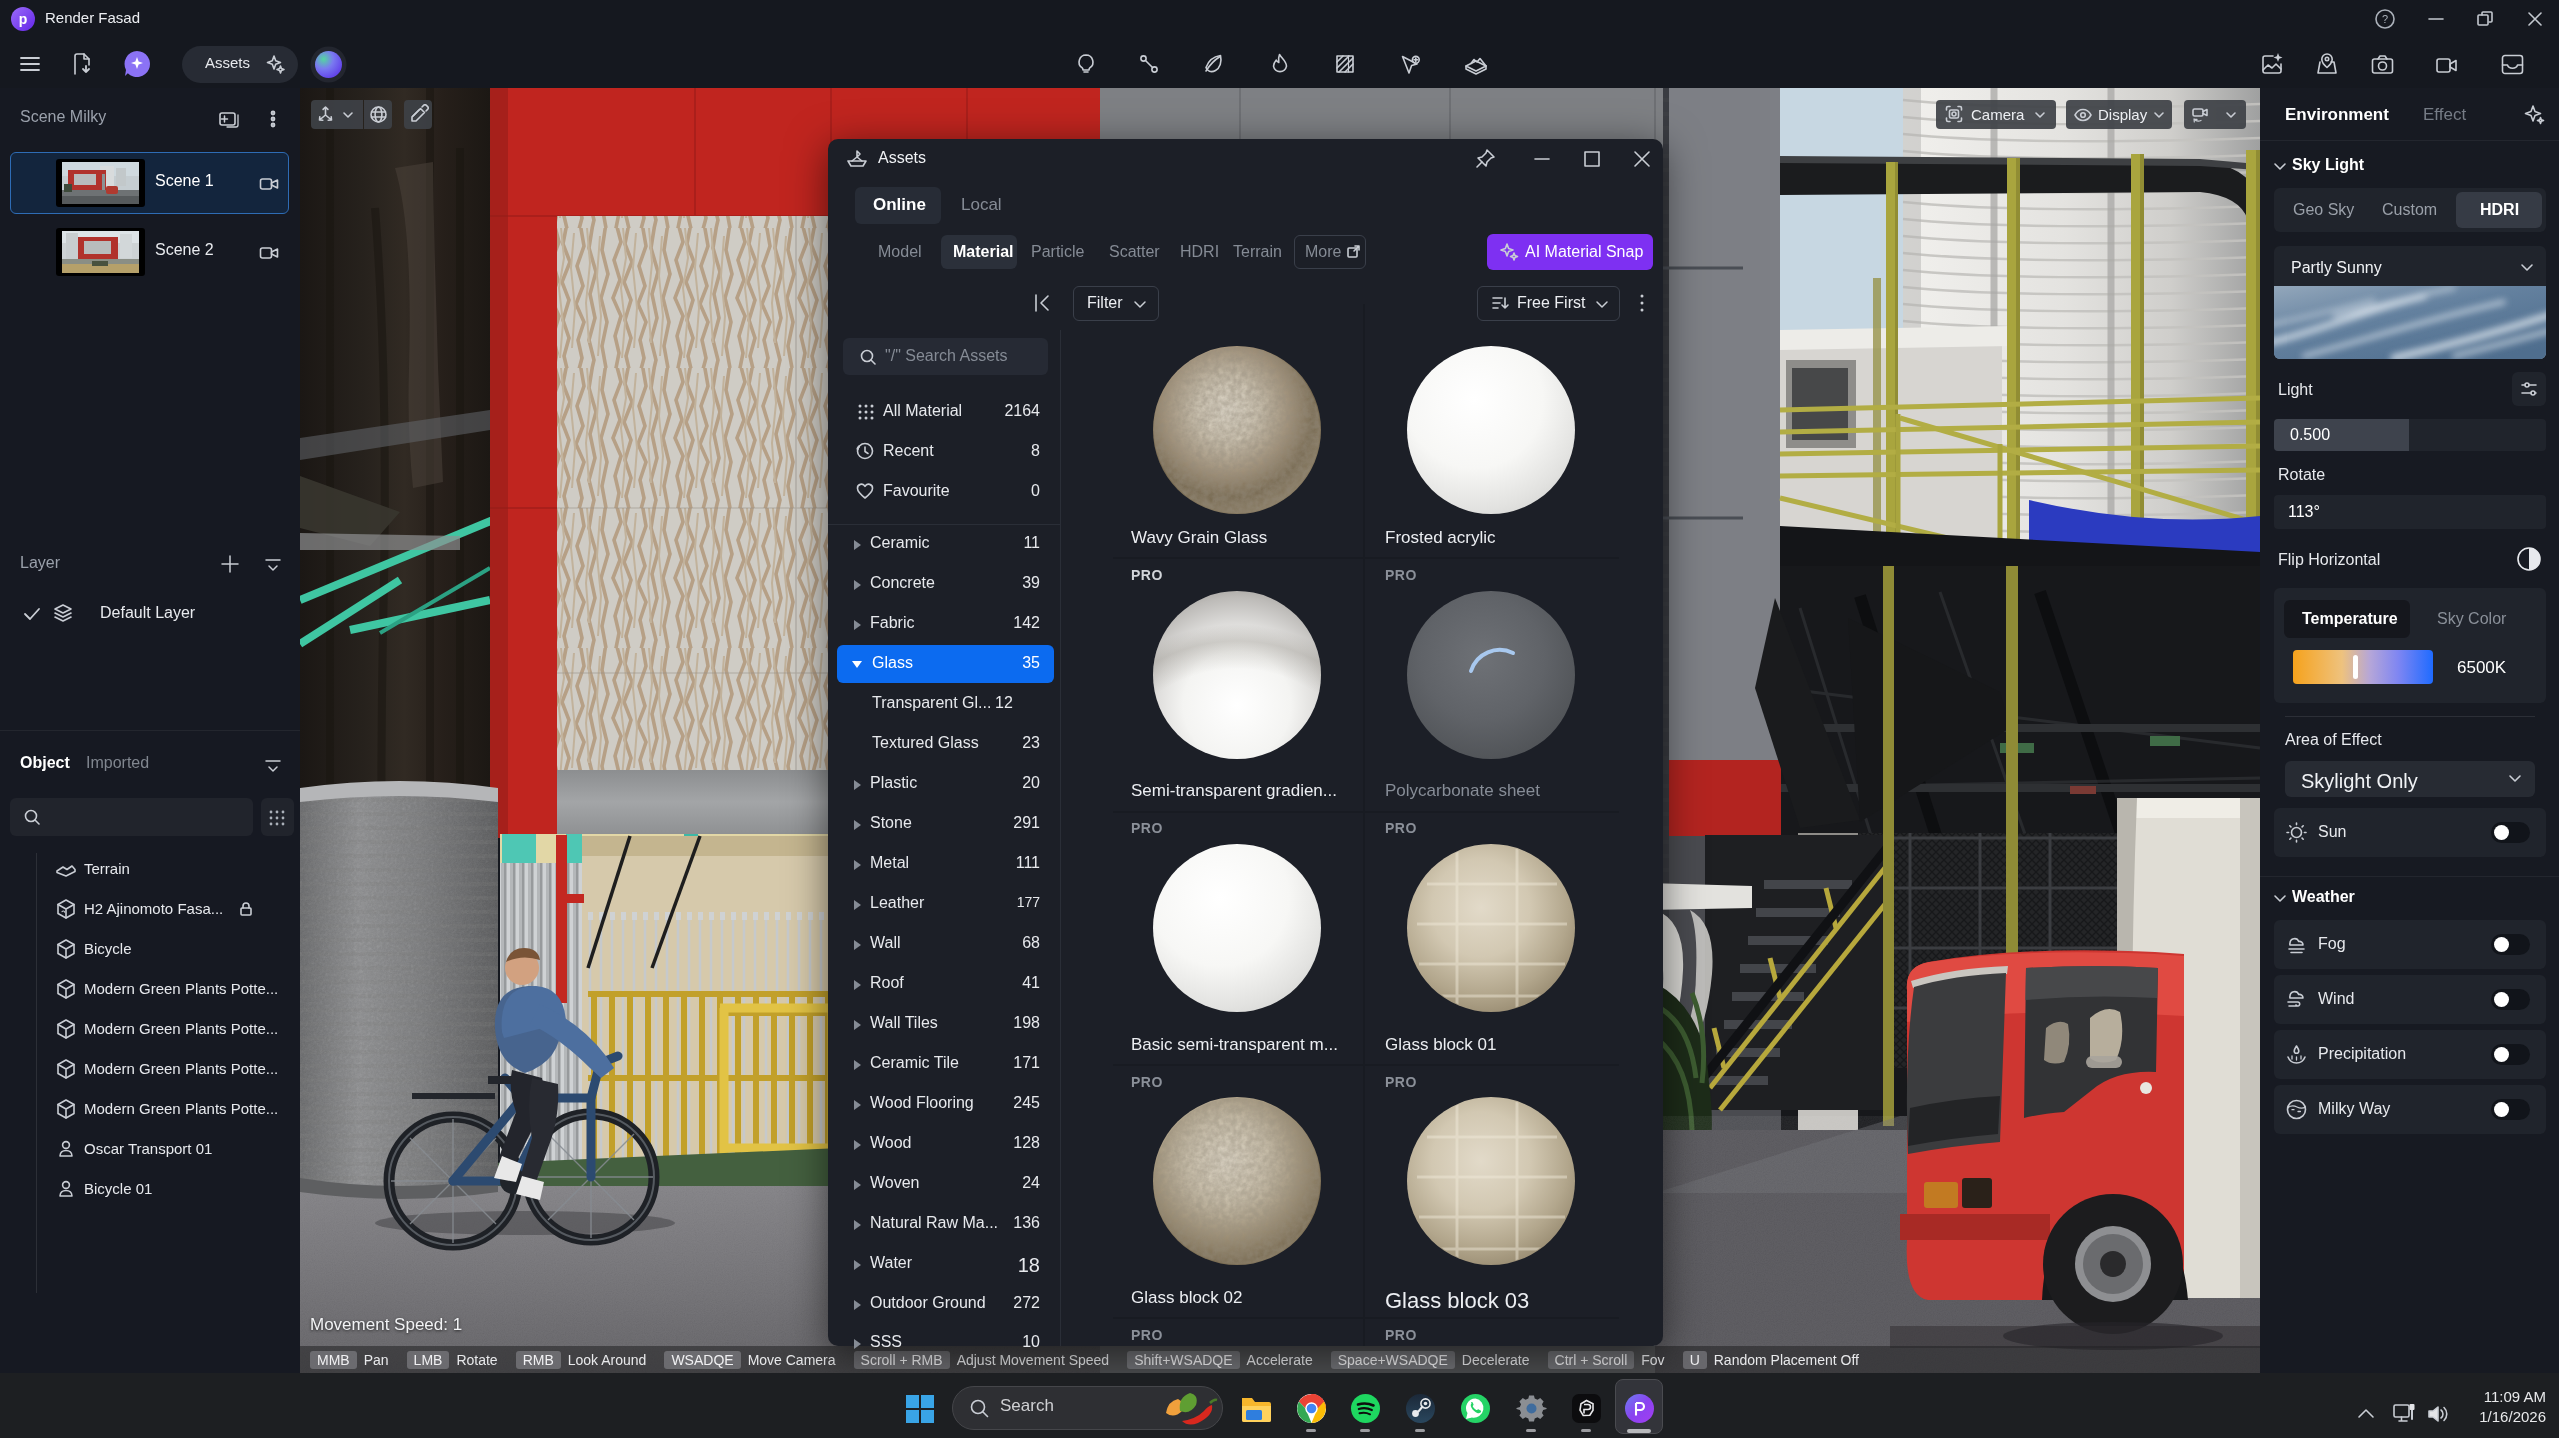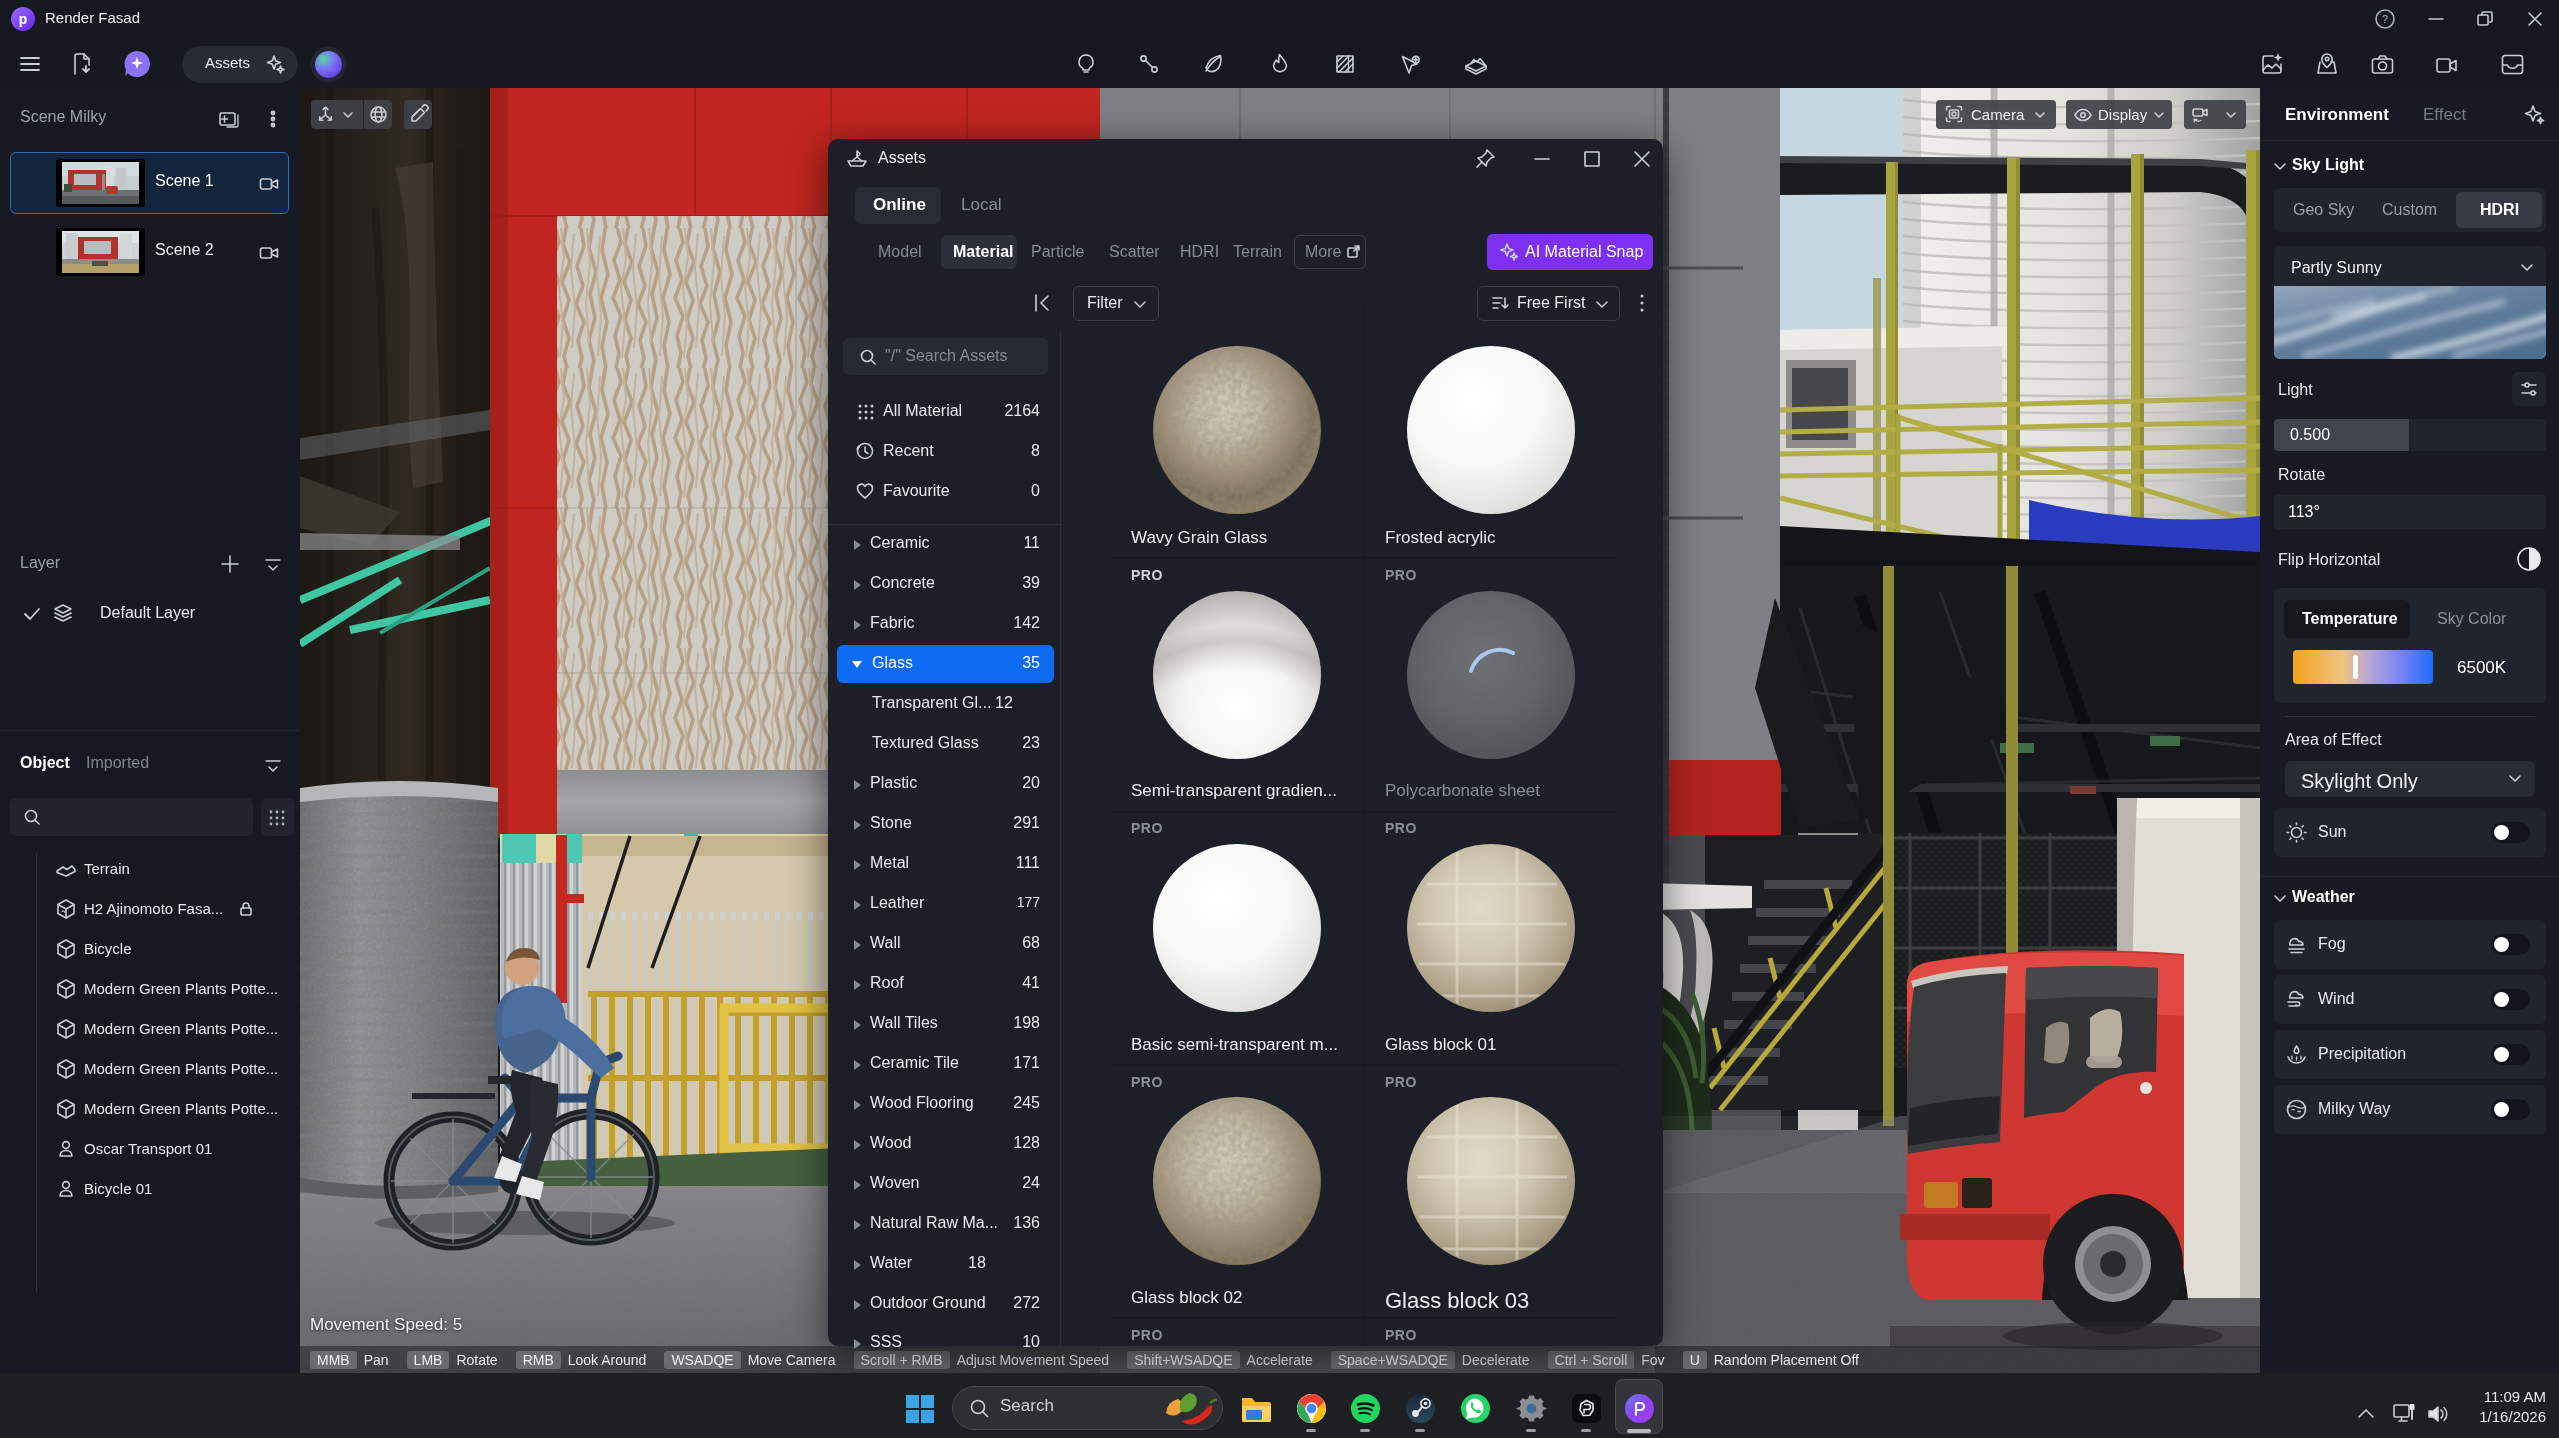--- a/index.html
+++ b/index.html
@@ -678,21 +678,21 @@
   <div class="abs" style="left:2184px;top:100px;width:62px;height:29px;background:rgba(62,65,71,0.92);border-radius:4px"></div>
   <svg class="abs ico" style="left:2190px;top:104px" width="22" height="22" viewBox="0 0 22 22" stroke="#e3e5e8" stroke-width="1.3">
       <rect x="3" y="5" width="10" height="7" rx="1.5"></rect>
       <path d="M13 7.5l4-2v6l-4-2"></path>
       <path d="M4 15q3 3.5 7 1.5M4 15l0.3 3M4 15l3 .4" stroke-width="1.2"></path>
     </svg>
   <svg class="abs ico" style="left:2224px;top:108px" width="14" height="14" viewBox="0 0 14 14" stroke="#e3e5e8">
       <path d="M3 5l4 4 4-4" stroke-width="1.6"></path>
     </svg>
 
-  <div class="abs" style="left:310px;top:1315px;font-size:17px;color:#f2f3f5;text-shadow:0 1px 3px rgba(0,0,0,0.7)">Movement Speed: 5</div>
+  <div class="abs" style="left:310px;top:1315px;font-size:17px;color:#f2f3f5;text-shadow:0 1px 3px rgba(0,0,0,0.7)">Movement Speed: 1</div>
 
   <div class="abs" style="left:300px;top:1346px;width:1960px;height:27px;background:rgba(32,32,34,0.55)"></div>
   <div id="hintbar" class="abs" style="left:310px;top:1346px;height:27px;display:flex;align-items:center;gap:7px;font-size:14px;color:#e3e4e7;white-space:nowrap">
     <span class="key">MMB</span>
       <span class="hlbl">Pan</span>
       <span class="gap"></span>
     <span class="key">LMB</span>
       <span class="hlbl">Rotate</span>
       <span class="gap"></span>
     <span class="key">RMB</span>
@@ -904,21 +904,21 @@
 <div class="abs lbl" style="left:140px;top:1035px;width:72px;text-align:right;font-size:16px">24</div>
 <svg class="abs" style="left:24px;top:1080px" width="10" height="12" viewBox="0 0 10 12">
         <path d="M2 1l7 5-7 5z" fill="#858b95"></path>
       </svg>
 <div class="abs lbl" style="left:42px;top:1075px;font-size:16px">Natural Raw Ma...</div>
 <div class="abs lbl" style="left:140px;top:1075px;width:72px;text-align:right;font-size:16px">136</div>
 <svg class="abs" style="left:24px;top:1120px" width="10" height="12" viewBox="0 0 10 12">
         <path d="M2 1l7 5-7 5z" fill="#858b95"></path>
       </svg>
 <div class="abs lbl" style="left:42px;top:1115px;font-size:16px">Water</div>
-<div class="abs lbl" style="left:140px;top:1115px;width:72px;text-align:left;font-size:16px">18</div>
+<div class="abs lbl" style="left:140px;top:1115px;width:72px;text-align:right;font-size:20px">18</div>
 <svg class="abs" style="left:24px;top:1160px" width="10" height="12" viewBox="0 0 10 12">
         <path d="M2 1l7 5-7 5z" fill="#858b95"></path>
       </svg>
 <div class="abs lbl" style="left:42px;top:1155px;font-size:16px">Outdoor Ground</div>
 <div class="abs lbl" style="left:140px;top:1155px;width:72px;text-align:right;font-size:16px">272</div>
 <svg class="abs" style="left:24px;top:1199px" width="10" height="12" viewBox="0 0 10 12">
         <path d="M2 1l7 5-7 5z" fill="#858b95"></path>
       </svg>
 <div class="abs lbl" style="left:42px;top:1194px;font-size:16px">SSS</div>
 <div class="abs lbl" style="left:140px;top:1194px;width:72px;text-align:right;font-size:16px">10</div>

